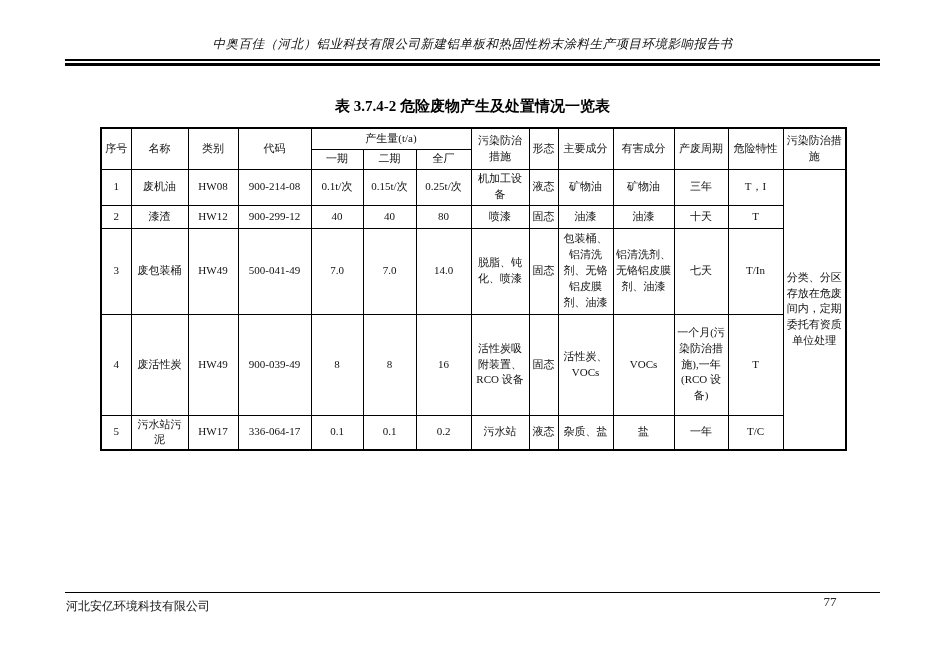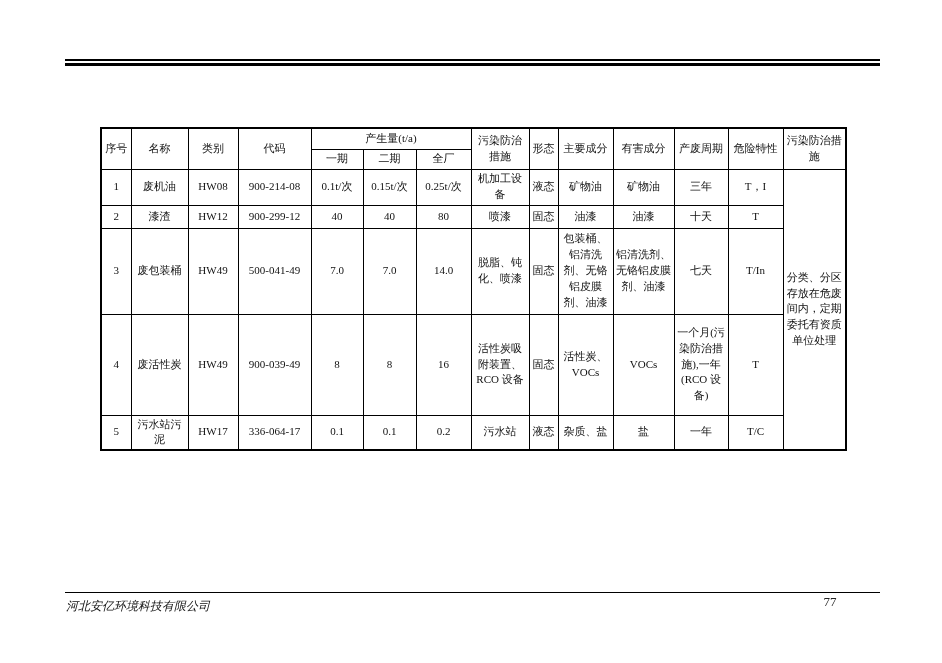--- a/index.html
+++ b/index.html
@@ -68,40 +68,41 @@
     top: 592px;
     left: 65px;
     width: 815px;
     border-top: 1.5px solid #000;
   }
   .footer-company {
     position: absolute;
     top: 598px;
     left: 66px;
     font-size: 12px;
-    font-style: italic;
     color: #111;
   }
   .footer-page {
     position: absolute;
     top: 594px;
     left: 780px;
     width: 100px;
     text-align: center;
     font-size: 13px;
     color: #222;
   }
 </style>
 </head>
 <body>
 
 <div class="page">
 
+  <div class="doc-header">中奥百佳（河北）铝业科技有限公司新建铝单板和热固性粉末涂料生产项目环境影响报告书</div>
   <div class="header-rule"></div>
 
+  <div class="table-title">表 3.7.4-2  危险废物产生及处置情况一览表</div>
 
   <table class="waste-table">
     <colgroup>
       <col style="width:30px">
         <col style="width:57px">
         <col style="width:50px">
         <col style="width:73px">
       <col style="width:52px">
         <col style="width:53px">
         <col style="width:55px">

